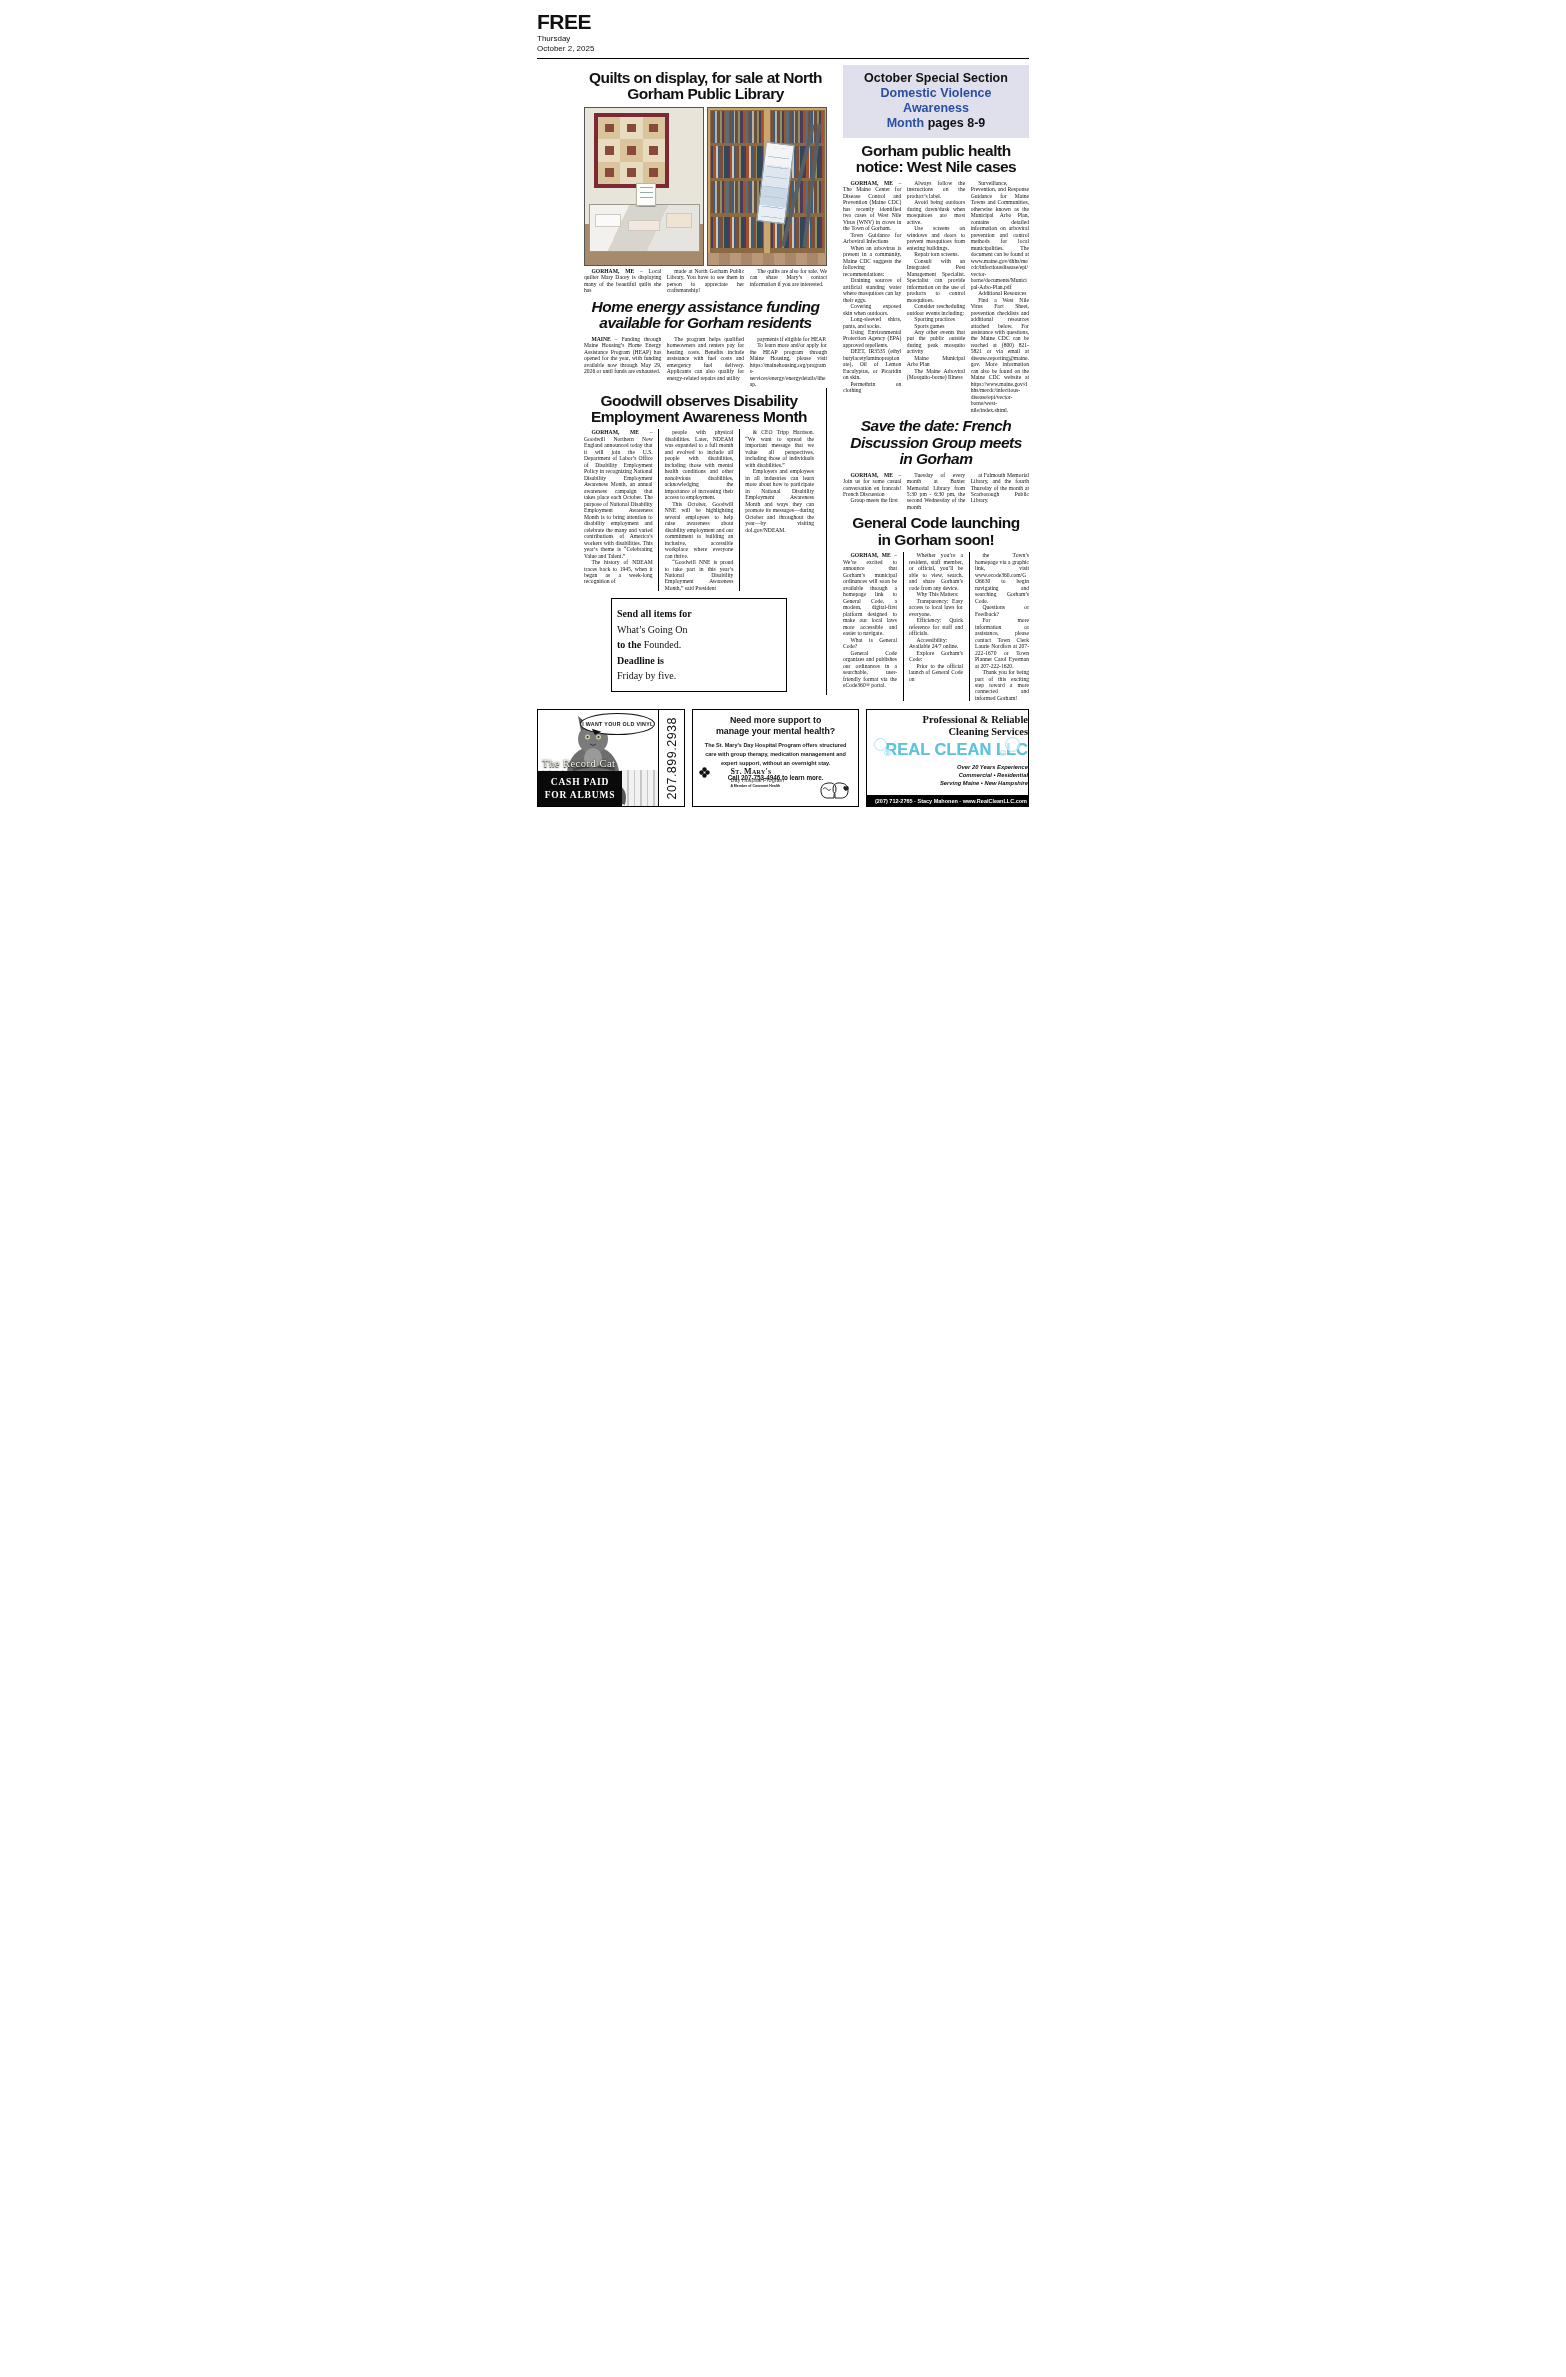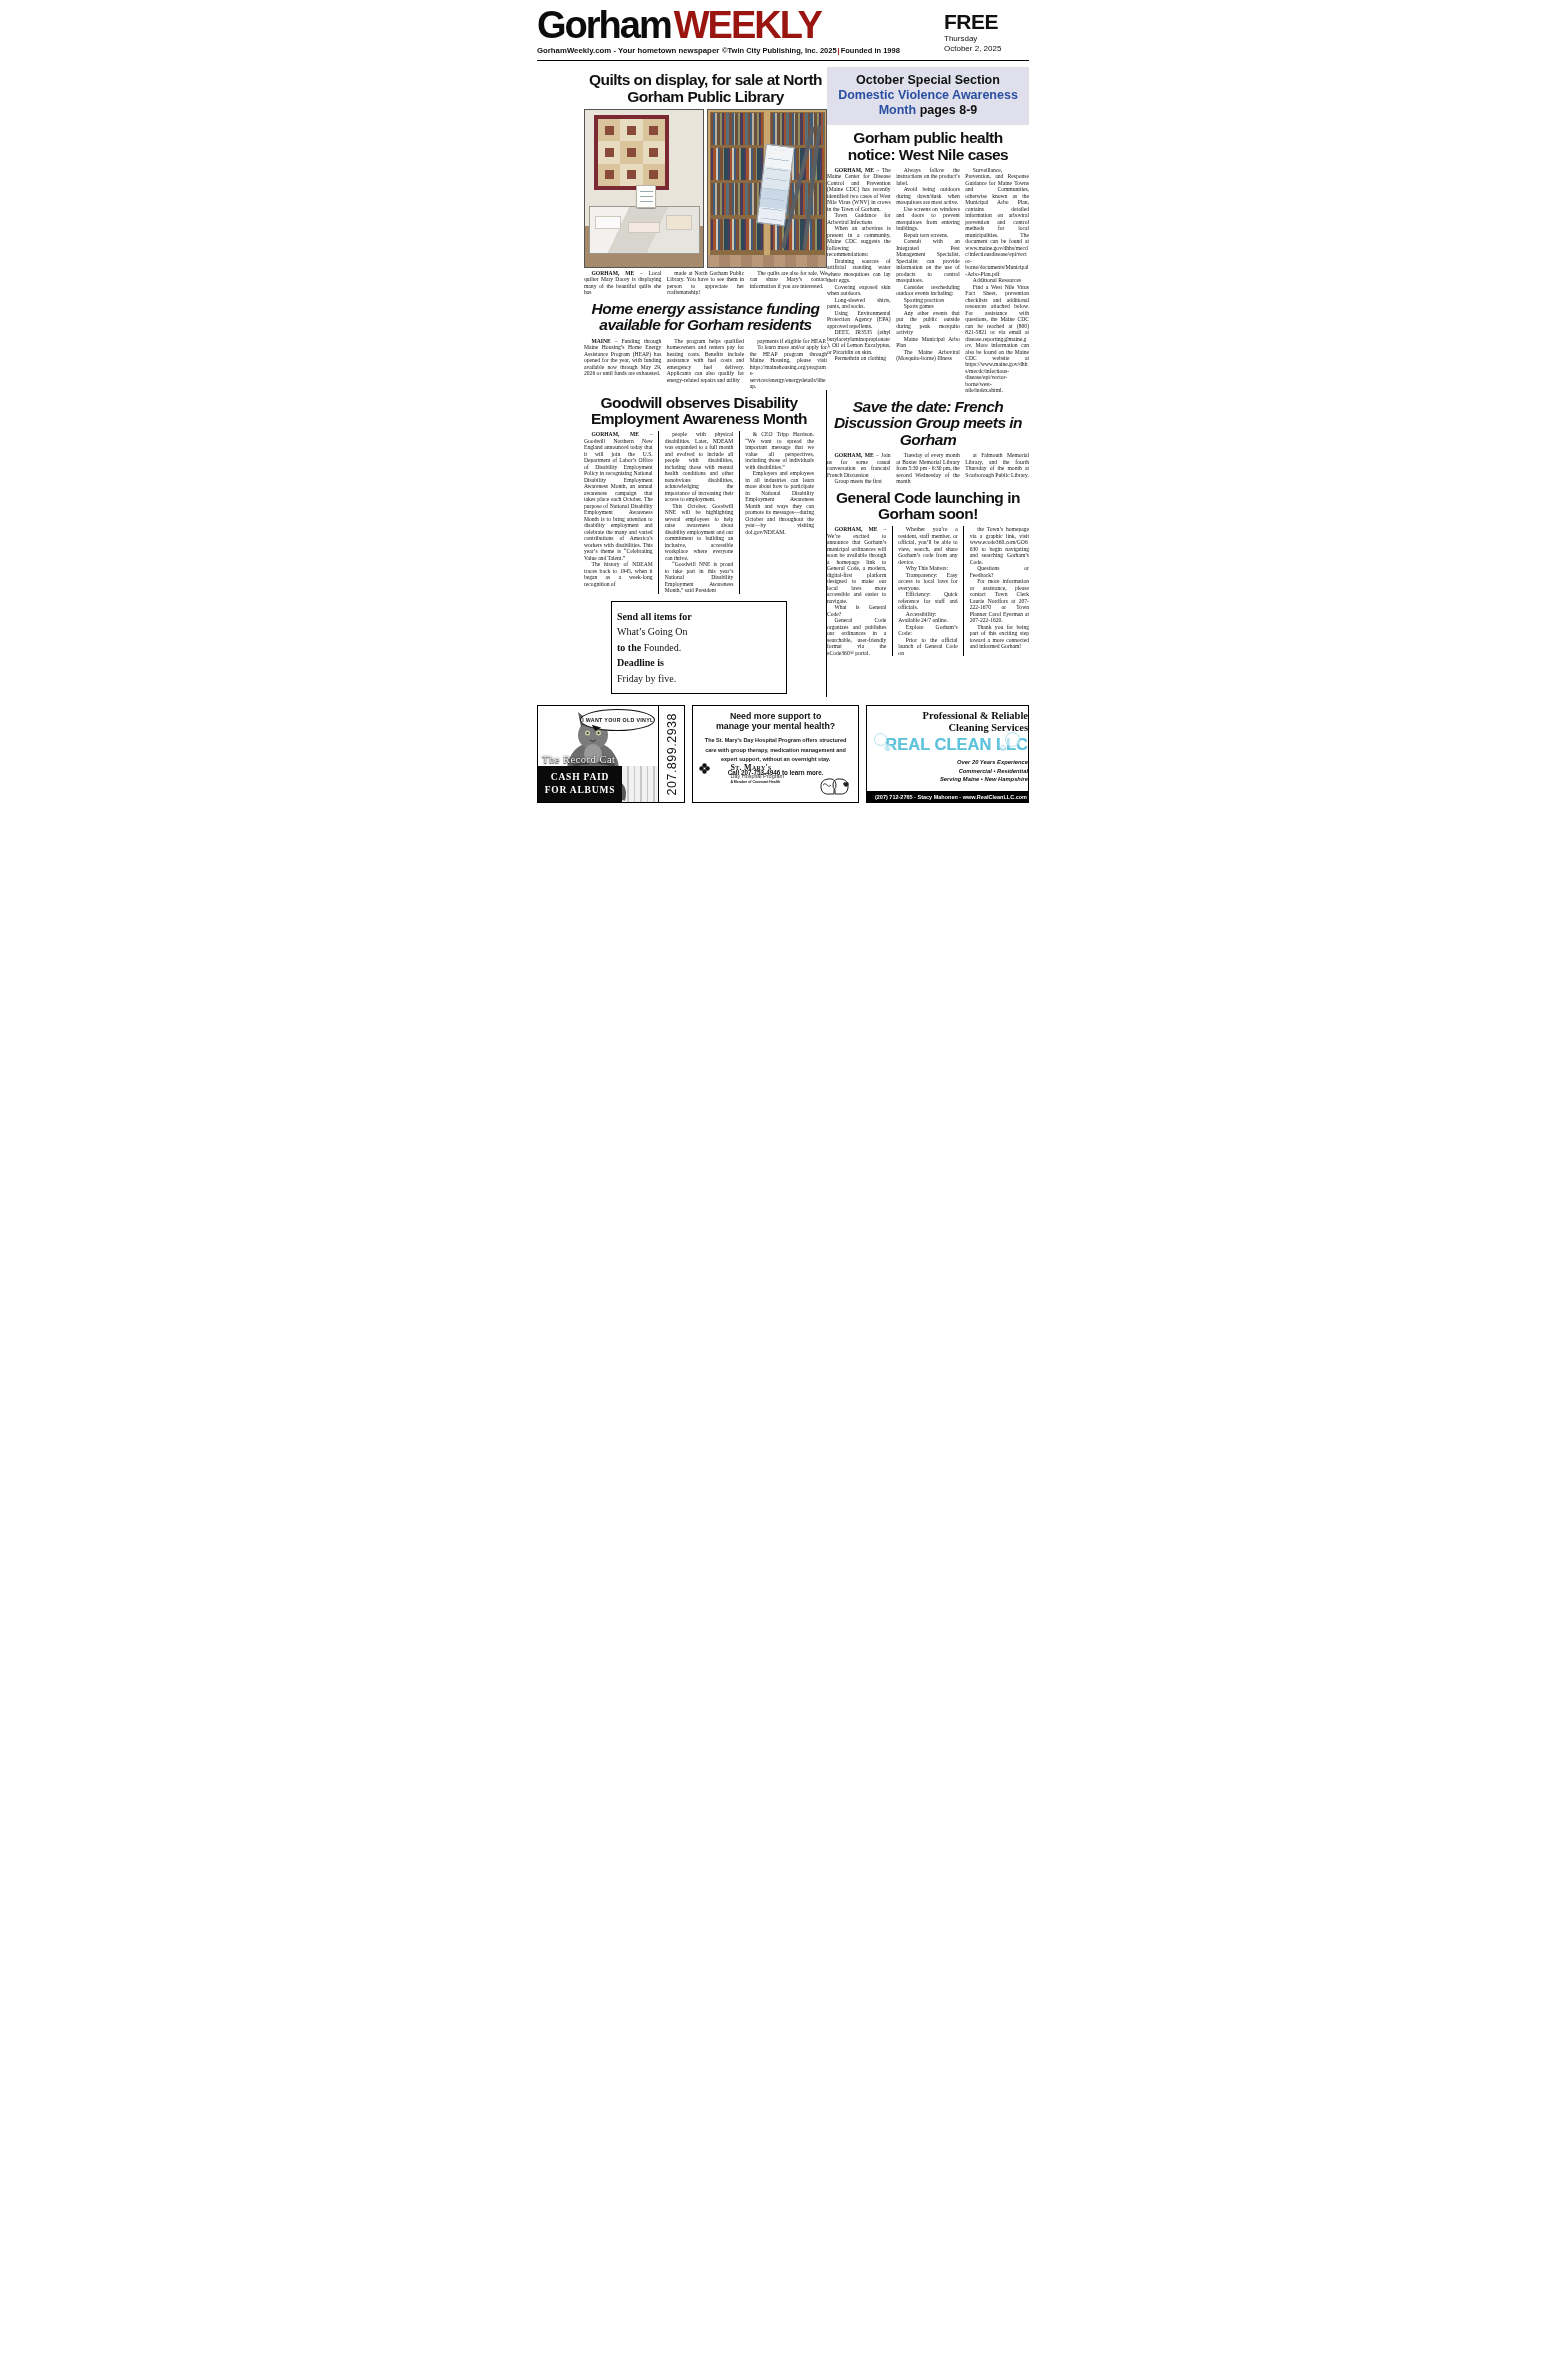--- a/index.html
+++ b/index.html
@@ -21,21 +21,21 @@
   .mast-sub{display:flex;align-items:baseline;margin-top:3px;font-family:"Liberation Sans",sans-serif;font-weight:bold;}
   .tagline{font-size:7.8px;width:185px;}
   .pub{font-size:7.5px;}
   .pub .red-pipe{color:var(--accent-red);font-weight:bold;padding:0 1px;}
   .mast-right{width:85px;text-align:left;padding-top:4px;font-family:"Liberation Sans",sans-serif;}
   .free{font-weight:bold;font-size:21px;line-height:1;letter-spacing:-0.5px;}
   .issue-day,.issue-date{font-size:8px;margin-top:1.5px;}
   .rule{border-top:1.3px solid #000;margin:5px 0 6px 0;}
 
   
-  .content{display:flex;gap:0;margin-left:47px;}
+  .content{display:flex;gap:16px;margin-left:47px;}
   .half{display:flex;flex-direction:column;}
   .left-half{width:246px;}
   .right-half{width:238px;}
   .headline{font-family:"Liberation Sans",sans-serif;font-weight:bold;text-align:center;font-size:15.5px;line-height:1.06;letter-spacing:-0.5px;margin:5px 2px 4px 2px;}
   .headline.ital{font-style:italic;}
   .cols{display:flex;gap:5.5px;margin-top:2px;}
   .ncol{flex:1;font-size:5.6px;line-height:1.16;text-align:justify;}
   .ncol p{text-indent:7.5px;overflow-wrap:anywhere;}
   .ncol .lead{font-weight:bold;}
   .cols.ruled .ncol + .ncol{border-left:0.5px solid #000;padding-left:5.5px;}
@@ -108,29 +108,20 @@
   .rc-bubble{position:absolute;border:1px solid #b5e0ee;border-radius:50%;background:rgba(255,255,255,.55);}
   .rc-lines{font-family:"Liberation Sans",sans-serif;font-size:5.8px;font-weight:bold;font-style:italic;line-height:1.45;margin-top:1px;}
   .rc-footer{position:absolute;left:0;right:0;bottom:0;background:#000;color:#fff;font-family:"Liberation Sans",sans-serif;font-weight:bold;font-size:5.5px;padding:2.5px 1px;}
 </style>
 </head>
 <body>
 
 <div class="page">
 
   <header class="masthead">
-    <div class="mast-left">
-      <div class="mast-title">
-        <span class="gorham">Gorham</span><span class="weekly">WEEKLY</span>
-      </div>
-      <div class="mast-sub">
-        <span class="tagline">GorhamWeekly.com - Your hometown newspaper</span>
-        <span class="pub"><span>©Twin City Publishing, Inc. 2025</span><span class="red-pipe">|</span><span>Founded in 1998</span></span>
-      </div>
-    </div>
     <div class="mast-right">
       <div class="free">FREE</div>
       <div class="issue-day">Thursday</div>
       <div class="issue-date">October 2, 2025</div>
     </div>
   </header>
   <div class="rule"></div>
 
   <main class="content">
 

